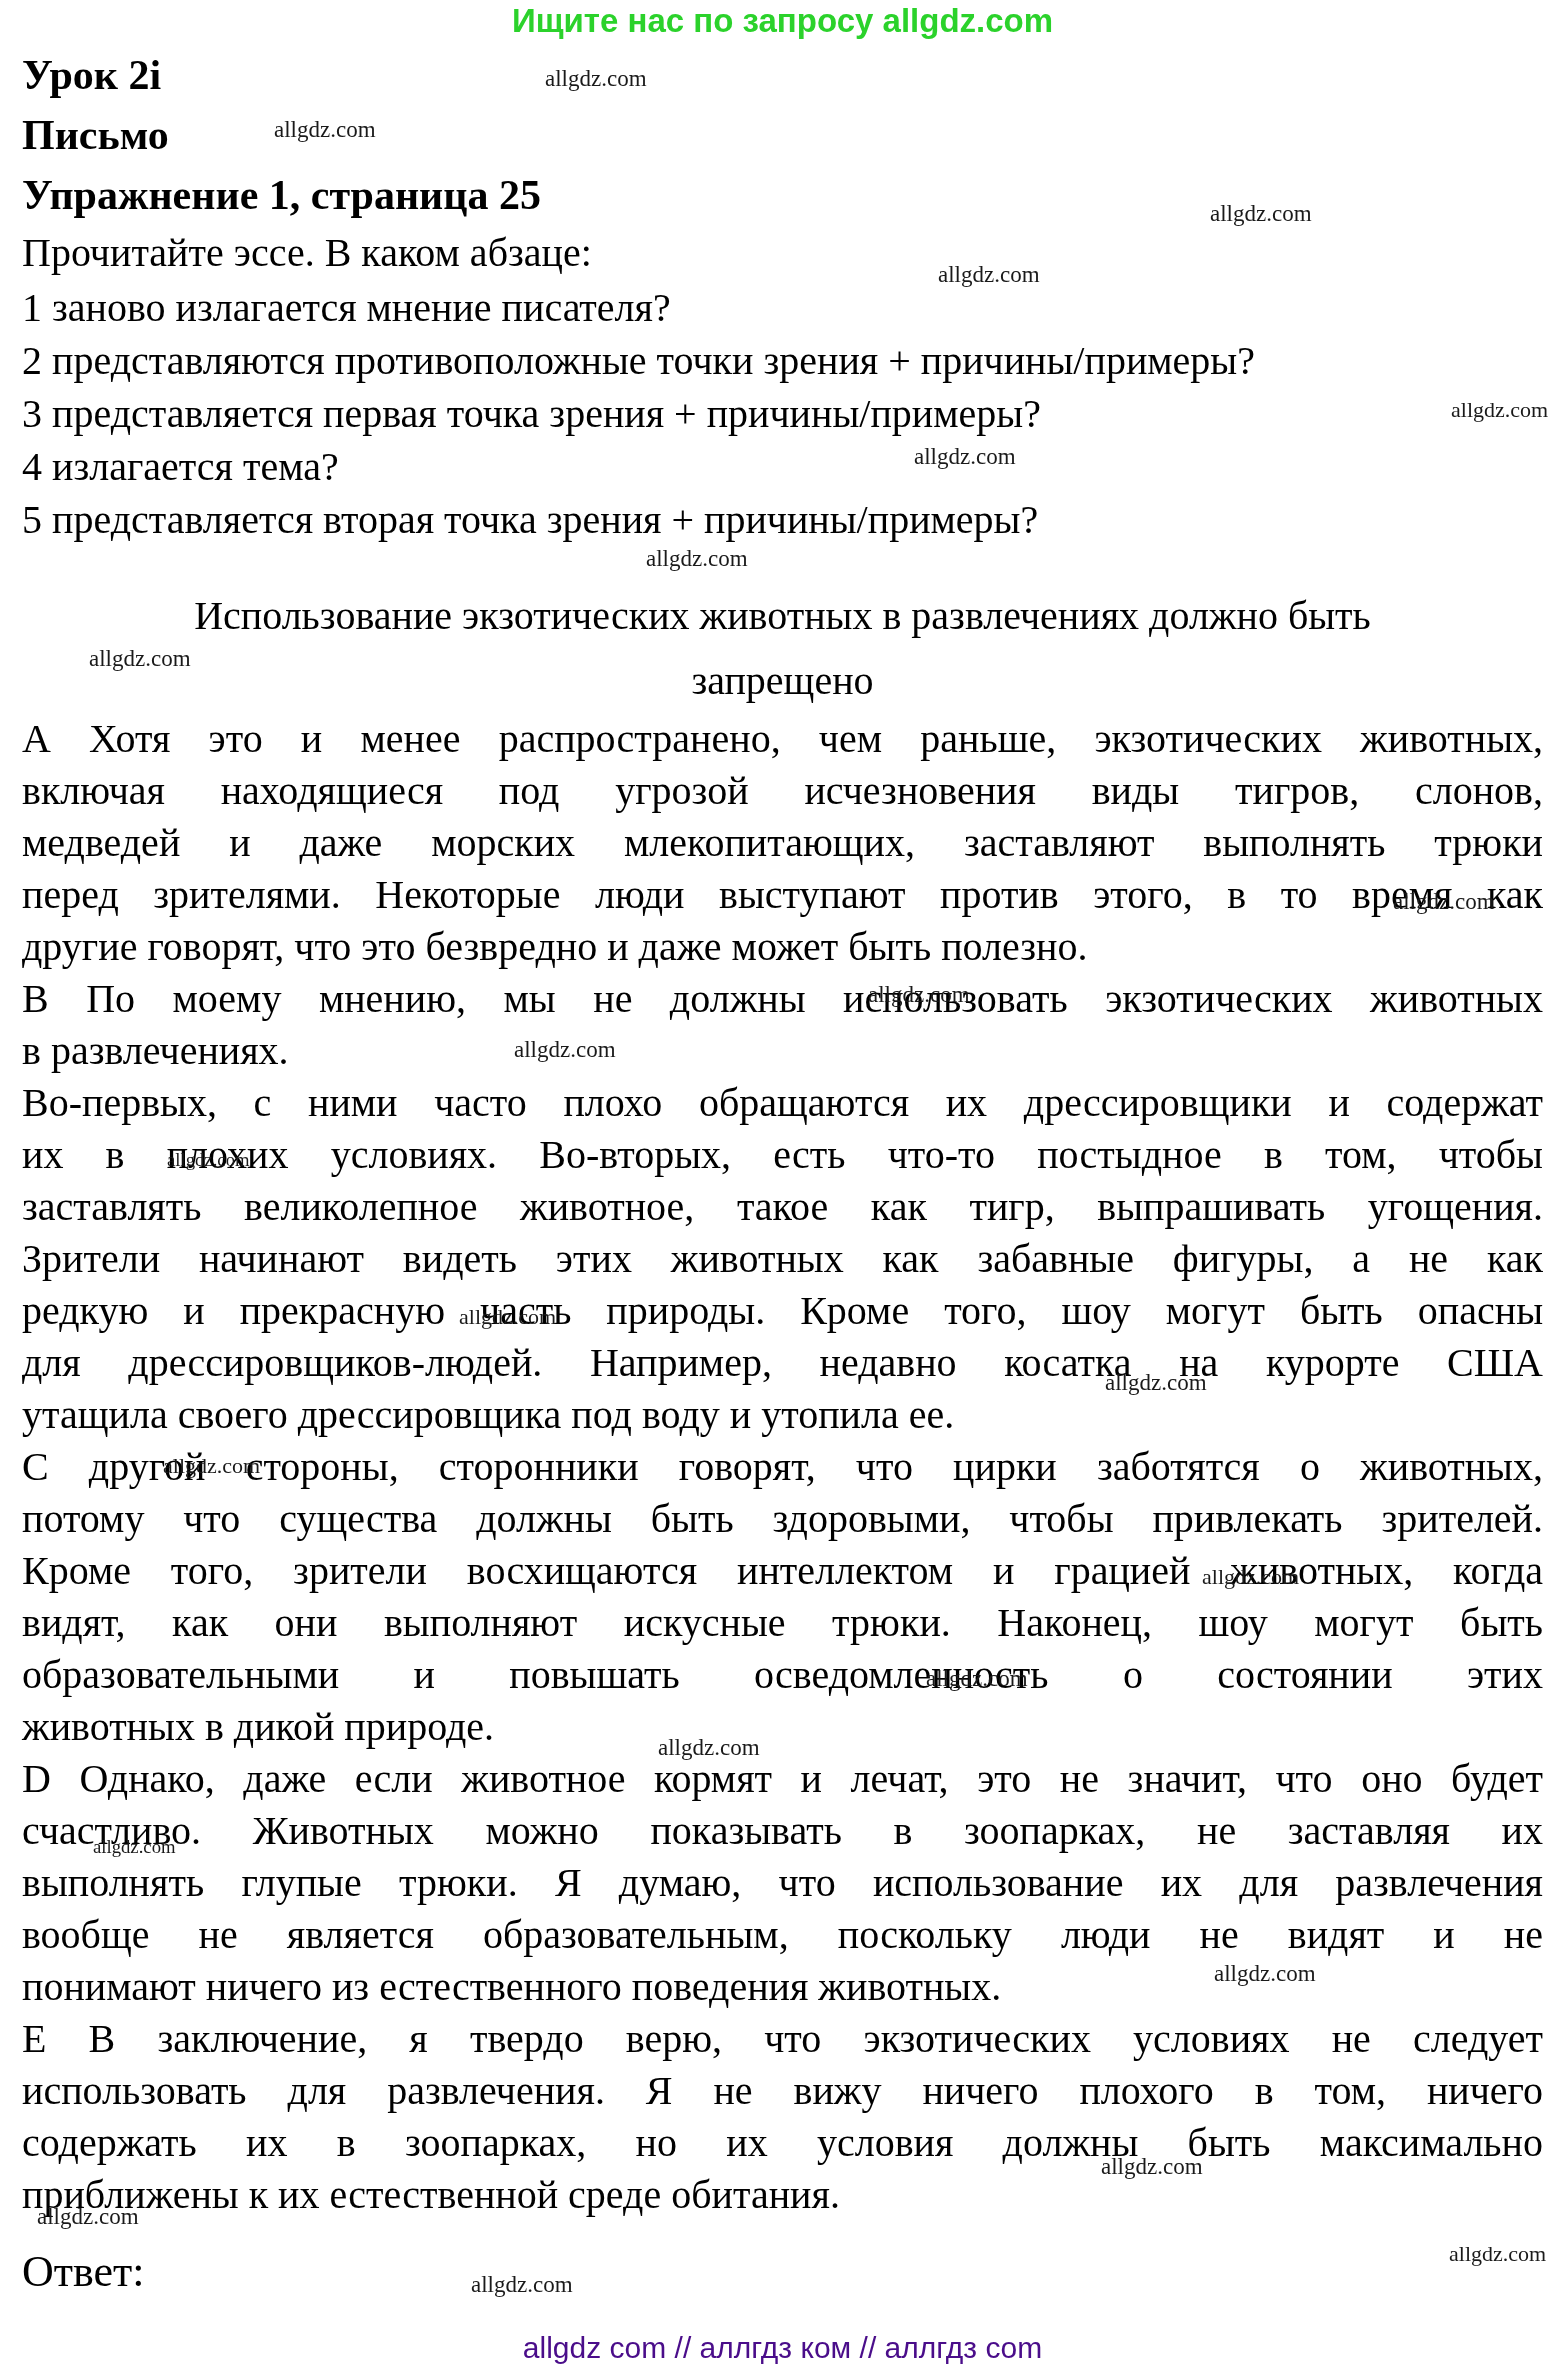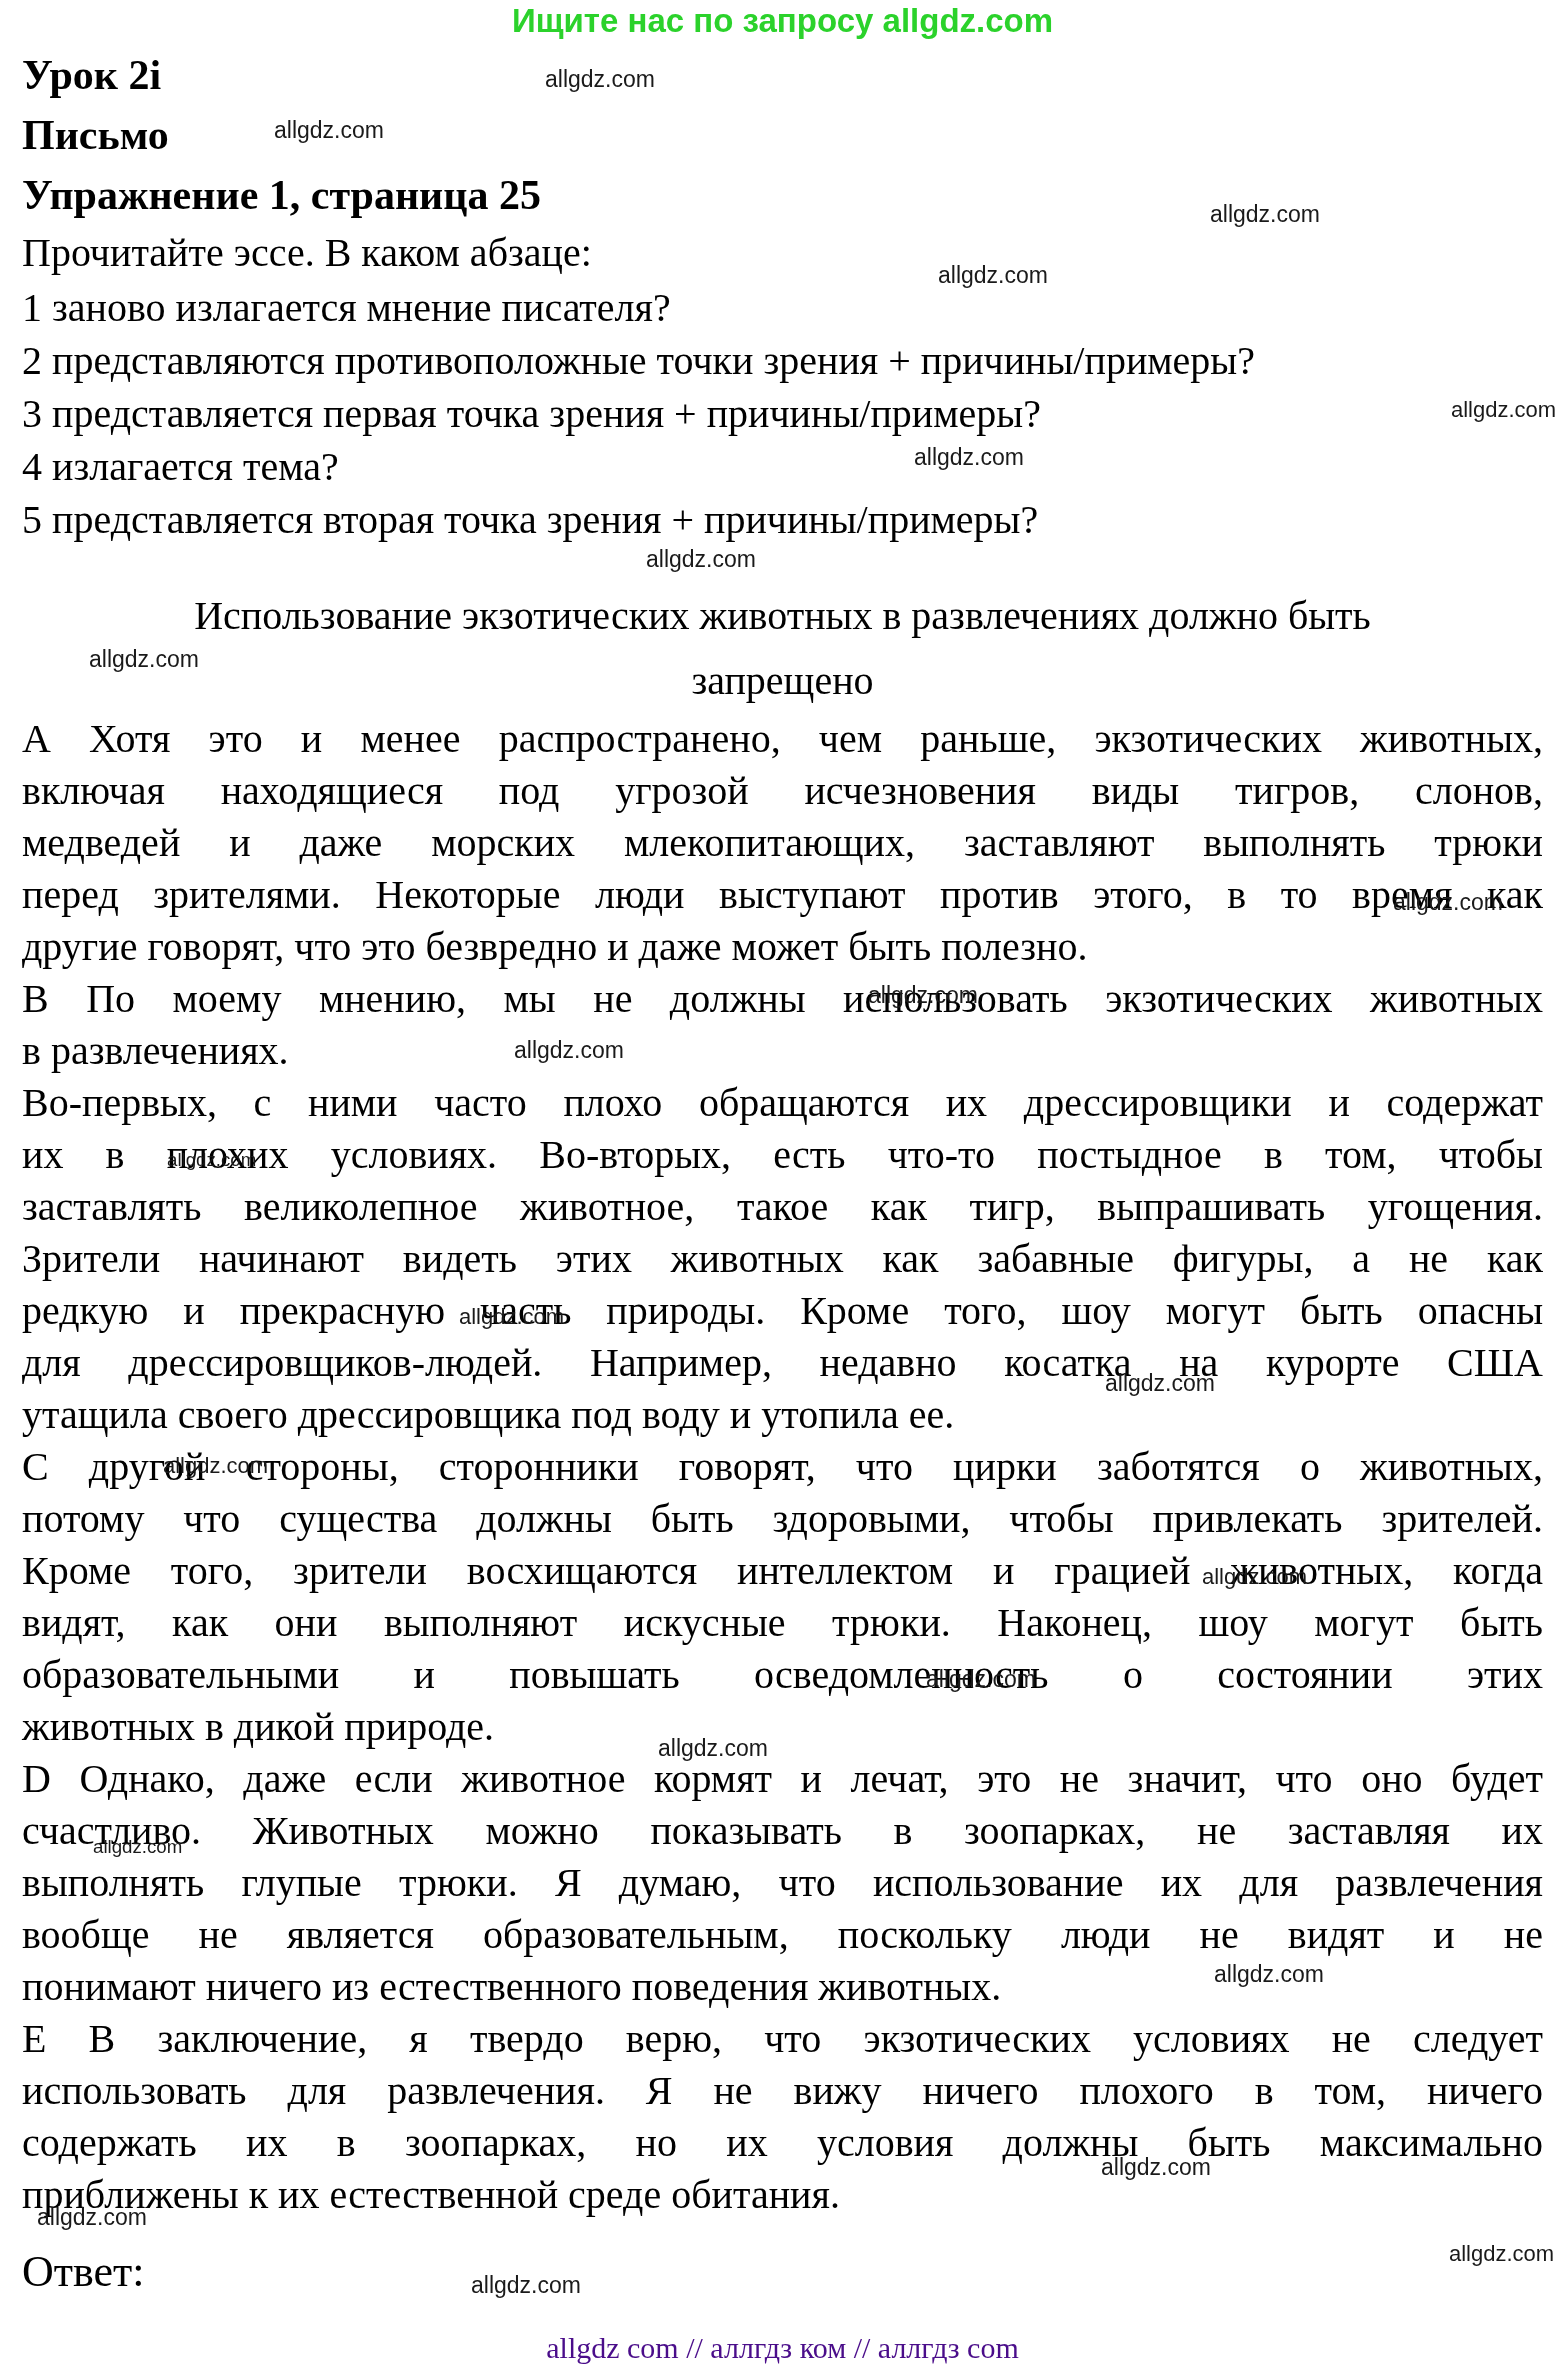--- a/index.html
+++ b/index.html
@@ -12,22 +12,22 @@
   .task{font-size:40px;line-height:56px;margin:0;}
   .questions .line{font-size:40px;line-height:53px;}
   .essay-title{margin-top:37px;}
   .essay-title .line{text-align:center;font-size:40px;line-height:65px;}
   .essay .para{margin:0;}
   .essay .line{font-size:40px;line-height:52px;}
   .line.j{text-align:justify;text-align-last:justify;}
   .line.j.last{text-align-last:left;}
   .answer{margin-top:23px;font-size:44px;line-height:56px;}
   .footer{position:absolute;top:2331px;left:0;width:100%;text-align:center;
-          font-family:Liberation Serif, serif;font-size:30px;}
-  .wm{position:absolute;font-family:Liberation Sans, sans-serif;color:#1a1a1a;
+          font-family:Liberation Sans, sans-serif;font-size:30px;}
+  .wm{position:absolute;font-family:Liberation Serif, serif;color:#1a1a1a;
       white-space:nowrap;}
 </style>
 </head>
 <body>
 
 <div class="page">
 
   <div class="promo" style="color: rgb(43, 210, 43);">Ищите нас по запросу allgdz.com</div>
 
   <div class="content">

